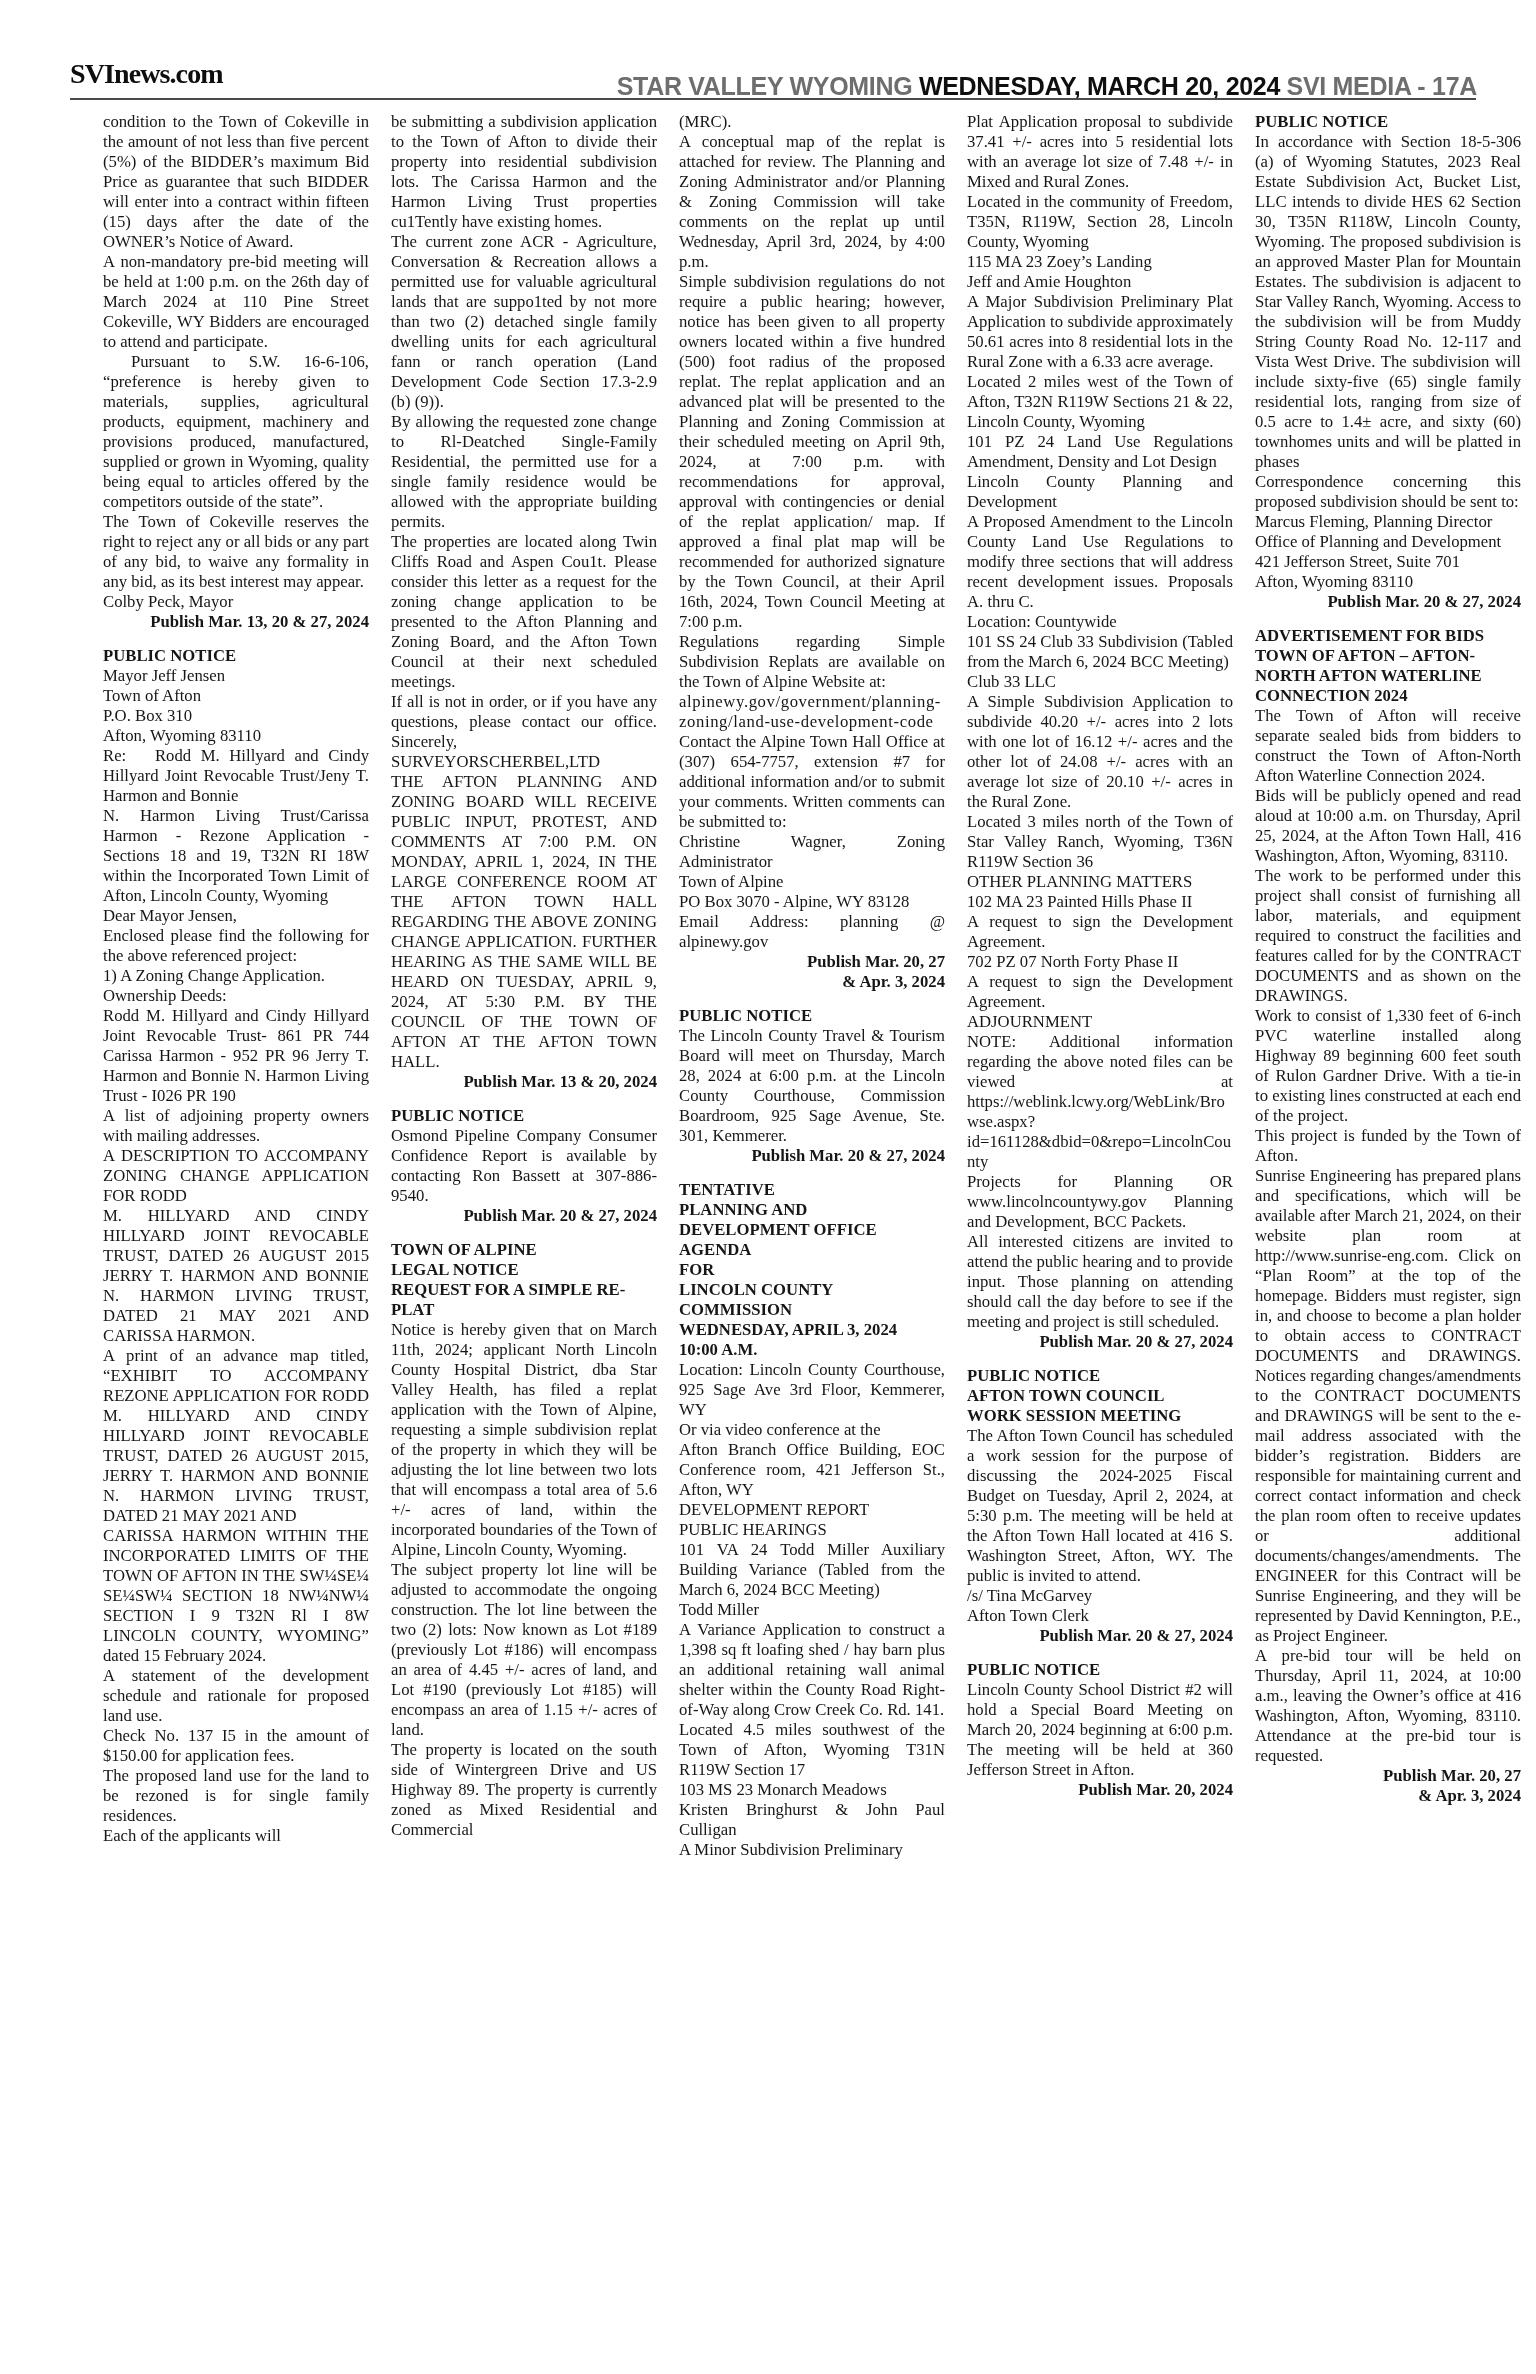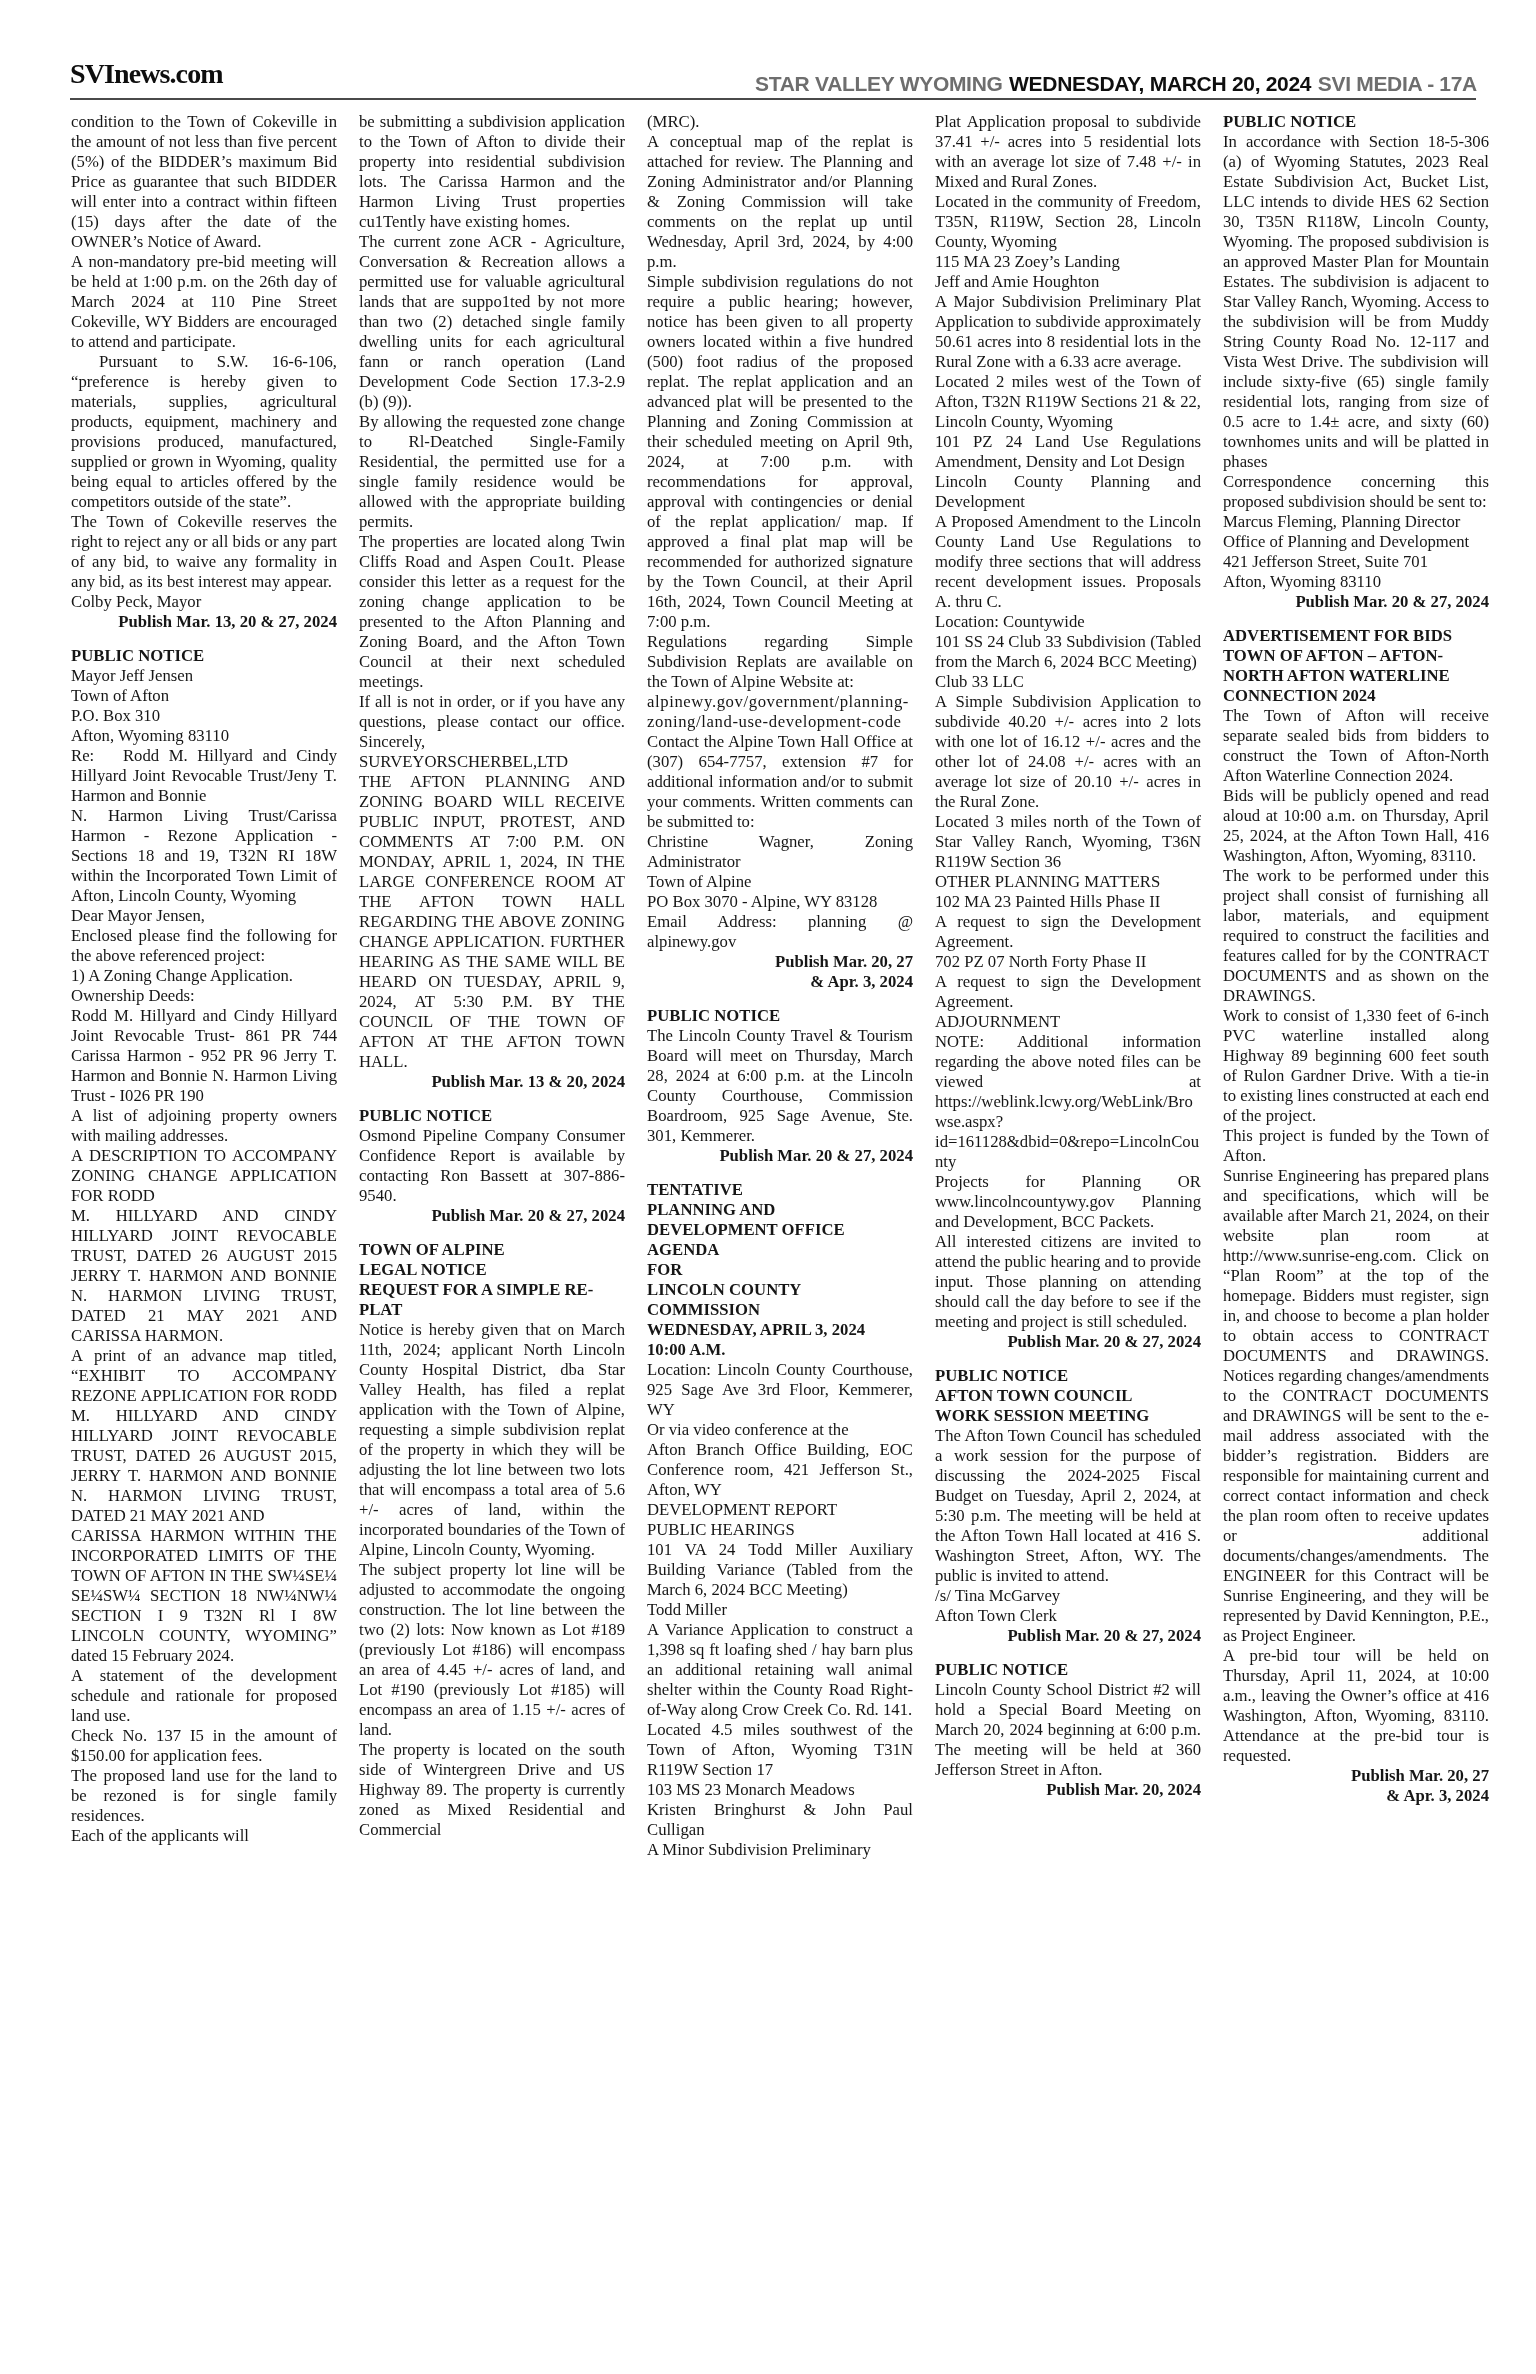--- a/index.html
+++ b/index.html
@@ -9,33 +9,34 @@
     font-family:"Liberation Serif", serif;
   }
   .logo{
     position:absolute;left:70px;top:58px;
     font-family:"Liberation Serif", serif;
     font-size:28px;font-weight:700;letter-spacing:-0.9px;color:#0e0e0e;
   }
   .masthead{
     position:absolute;right:59px;top:72px;white-space:nowrap;
     font-family:"Liberation Sans", sans-serif;
-    font-size:21px;font-weight:700;letter-spacing:-0.3px;
+    font-size:25px;font-weight:700;letter-spacing:-0.3px;
   }
   .masthead span{margin-left:6.5px;}
   .masthead .gray{color:#6e6e6e;}
   .masthead .black{color:#0f0f0f;}
   .rule{
     position:absolute;left:70px;width:1406px;top:98px;height:1.9px;
     background:#4a4a4a;
   }
   .col{
     position:absolute;top:112px;width:266px;height:2261px;overflow:hidden;
     font-size:16.7px;line-height:20px;text-align:justify;
     text-justify:inter-word;
+    margin-left:32px;
   }
   .col-0{left:71px;}
   .col-1{left:359px;}
   .col-2{left:647px;}
   .col-3{left:935px;}
   .col-4{left:1223px;}
   .blk{margin:0;overflow-wrap:break-word;}
   .blk.heading{
     font-weight:700;white-space:pre-line;margin-top:14px;
   }

